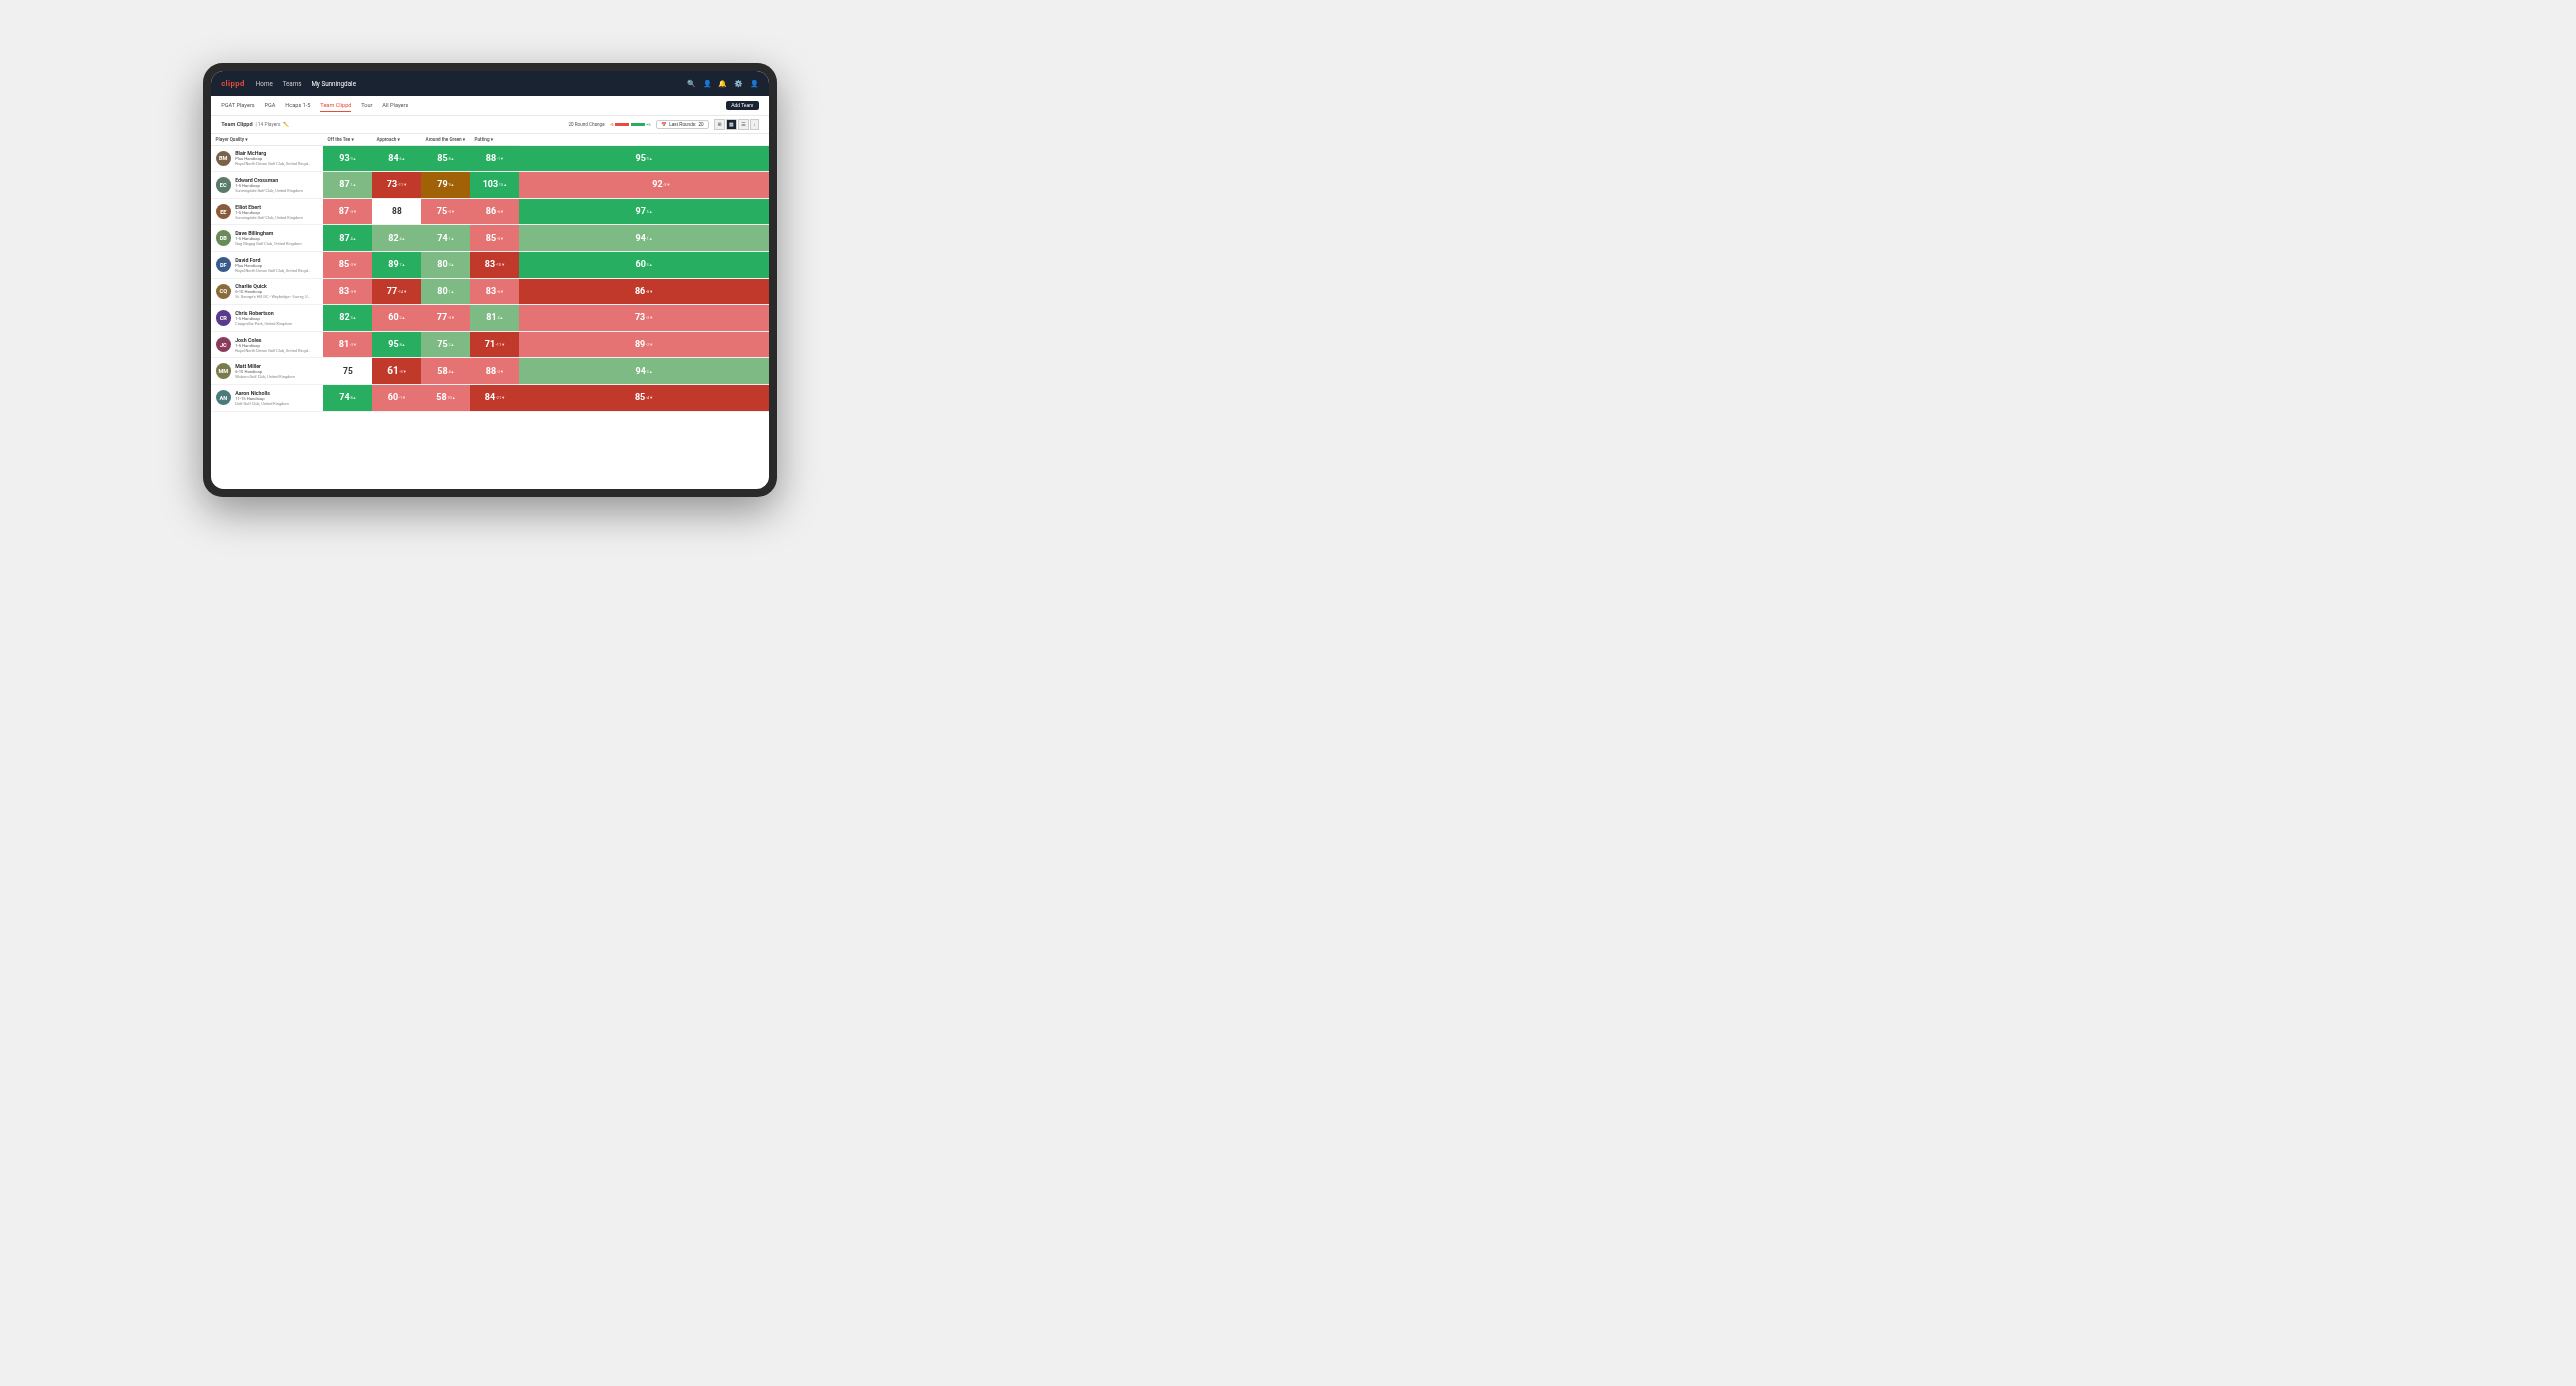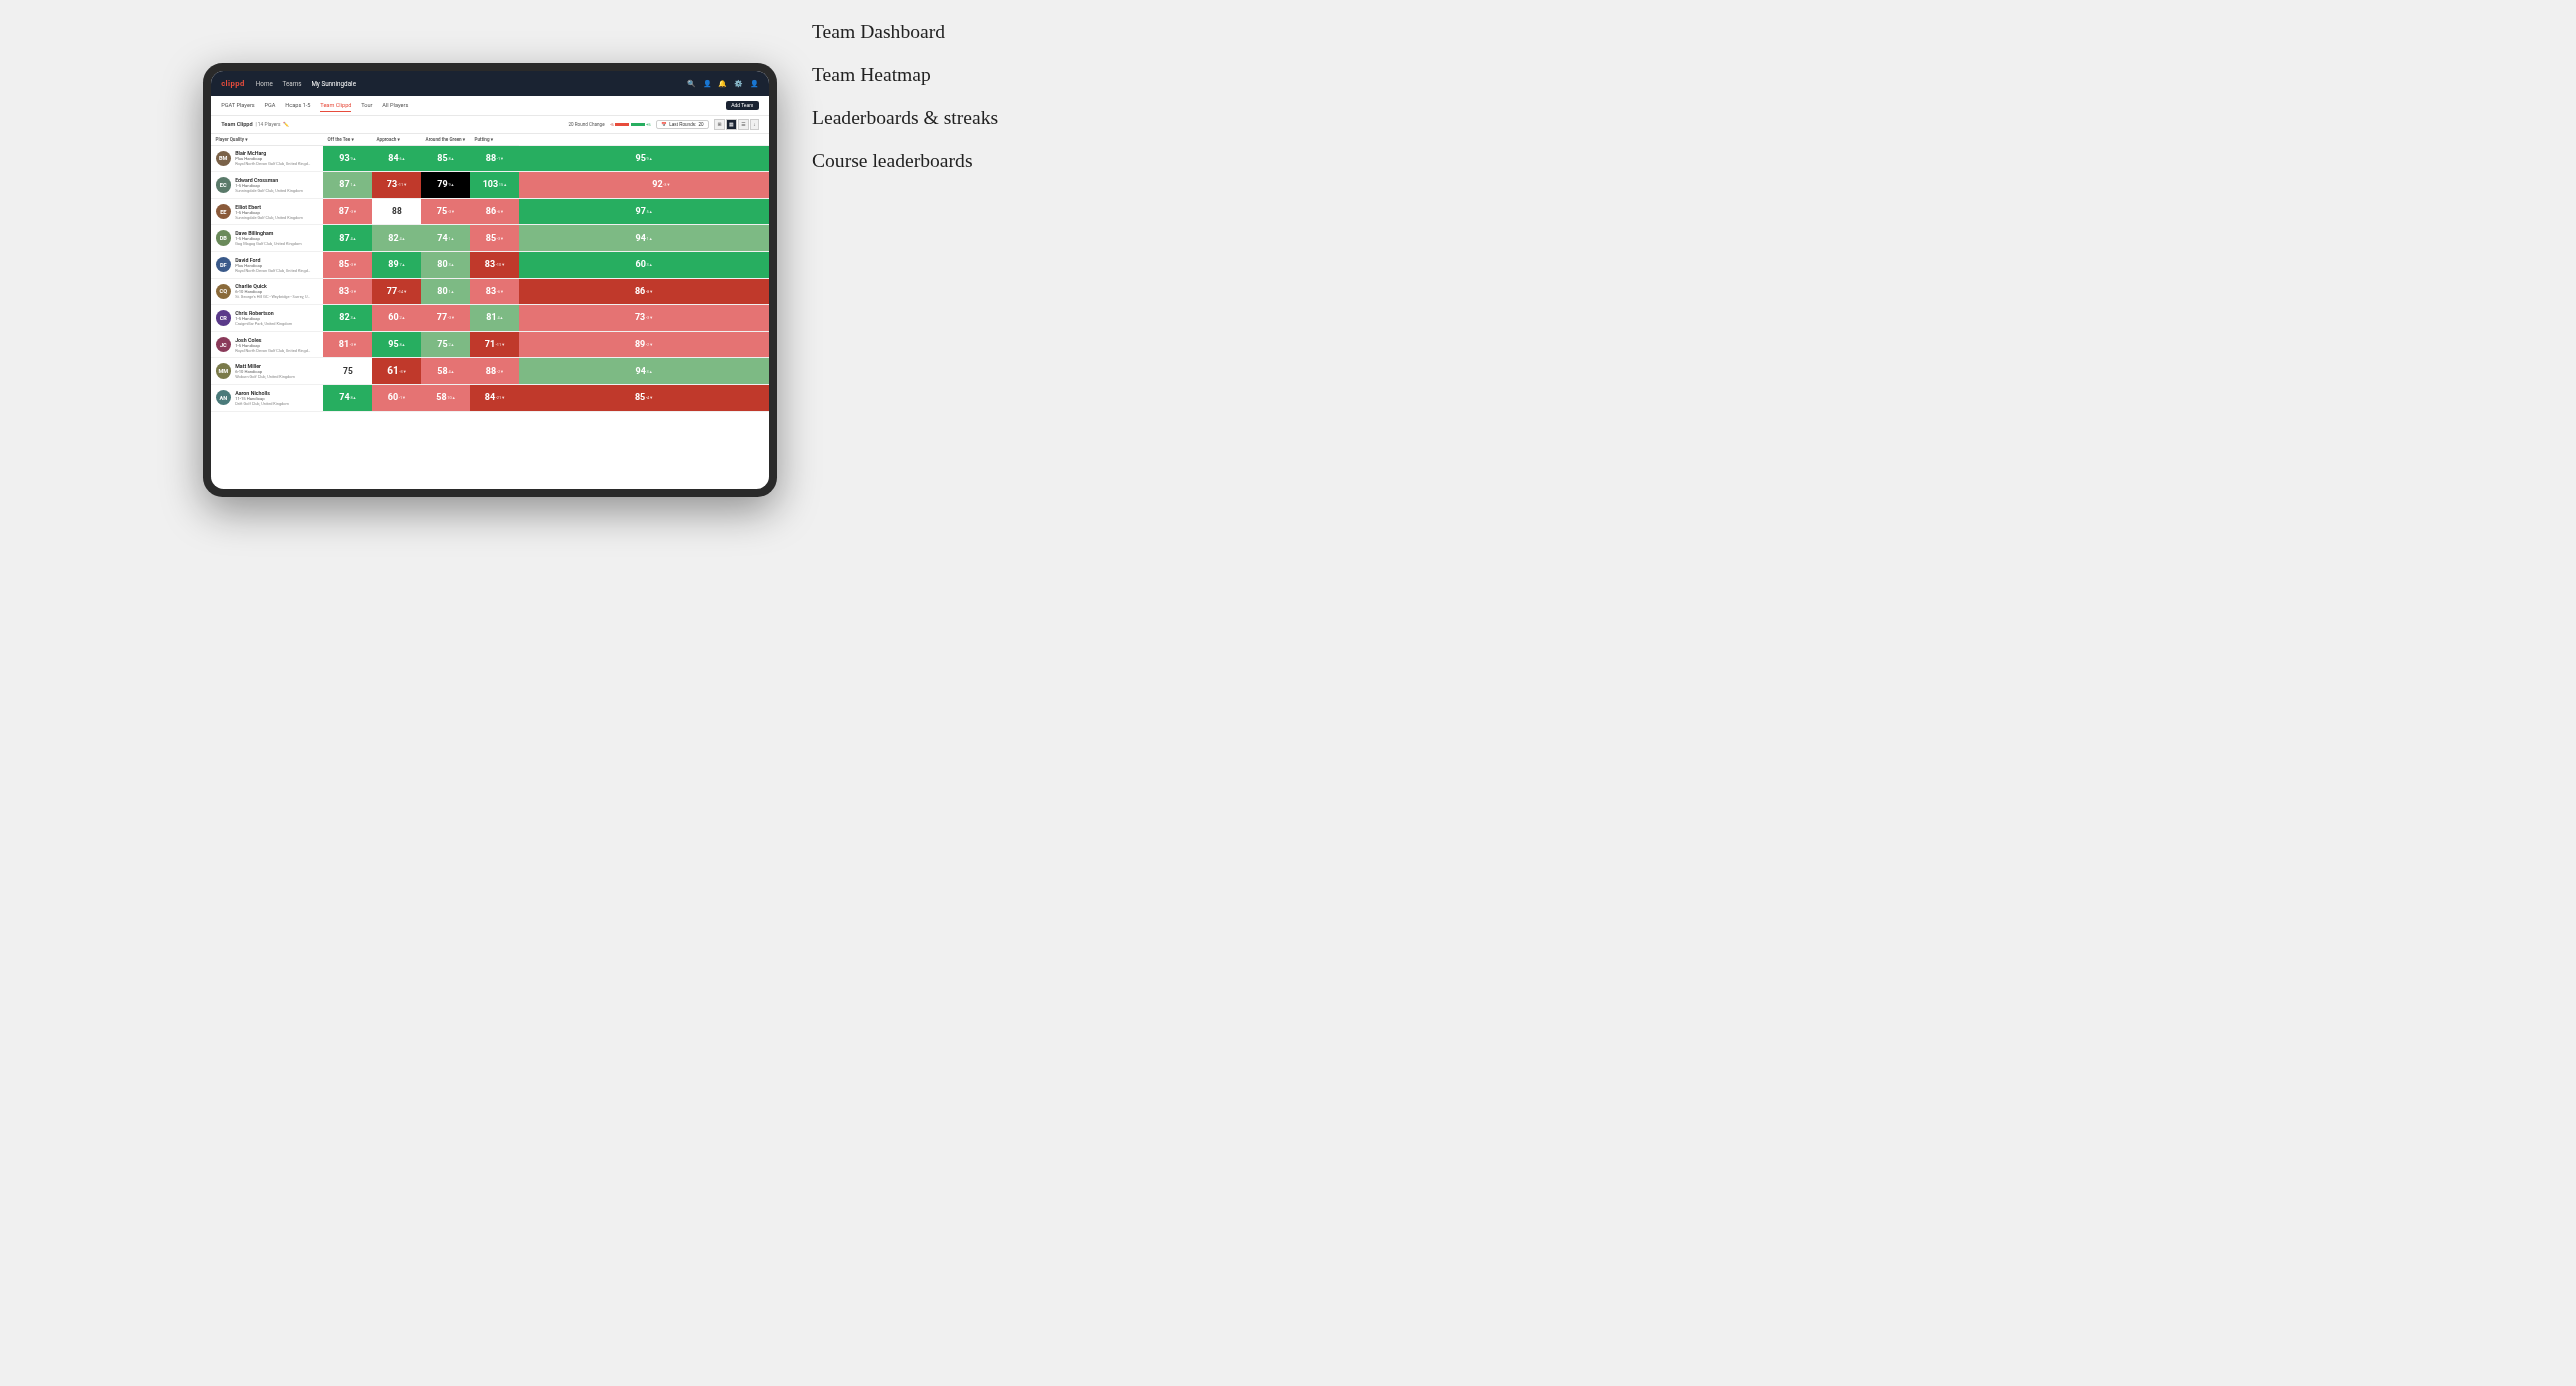--- a/index.html
+++ b/index.html
@@ -329,26 +329,20 @@
     .arrow-svg {
       position: absolute;
       left: 630px;
       top: 56px;
     }
   </style>
 </head>
 <body>
 
 <div class="annotation-area">
-  <ul class="annotation-list">
-    <li>Team Dashboard</li>
-    <li>Team Heatmap</li>
-    <li>Leaderboards &amp; streaks</li>
-    <li>Course leaderboards</li>
-  </ul>
 </div>
 
 <svg class="arrow-svg" width="140" height="140" viewBox="0 0 200 200">
   <path d="M 180 20 Q 120 80 80 150" stroke="#c0392b" stroke-width="3" fill="none" marker-end="url(#arrowhead)"></path>
   <defs>
     <marker id="arrowhead" markerWidth="10" markerHeight="7" refX="10" refY="3.5" orient="auto">
       <polygon points="0 0, 10 3.5, 0 7" fill="#c0392b"></polygon>
     </marker>
   </defs>
 </svg>
@@ -480,21 +474,21 @@
         <span class="score-value" style="color:#fff; font-size:9px">87</span>
         <span class="score-change" style="color:rgba(255,255,255,0.85)">1▲</span>
       </div>
     </td>
               <td class="score-cell" style="background: rgb(192, 57, 43);">
       <div class="score-row">
         <span class="score-value" style="color:#fff; font-size:9px">73</span>
         <span class="score-change" style="color:rgba(255,255,255,0.85)">-11▼</span>
       </div>
     </td>
-              <td class="score-cell" style="background: #000000;">
+              <td class="score-cell" style="background: #a16207;">
       <div class="score-row">
         <span class="score-value" style="color:#fff; font-size:9px">79</span>
         <span class="score-change" style="color:rgba(255,255,255,0.85)">9▲</span>
       </div>
     </td>
               <td class="score-cell" style="background: rgb(39, 174, 96);">
       <div class="score-row">
         <span class="score-value" style="color:#fff; font-size:9px">103</span>
         <span class="score-change" style="color:rgba(255,255,255,0.85)">15▲</span>
       </div>

